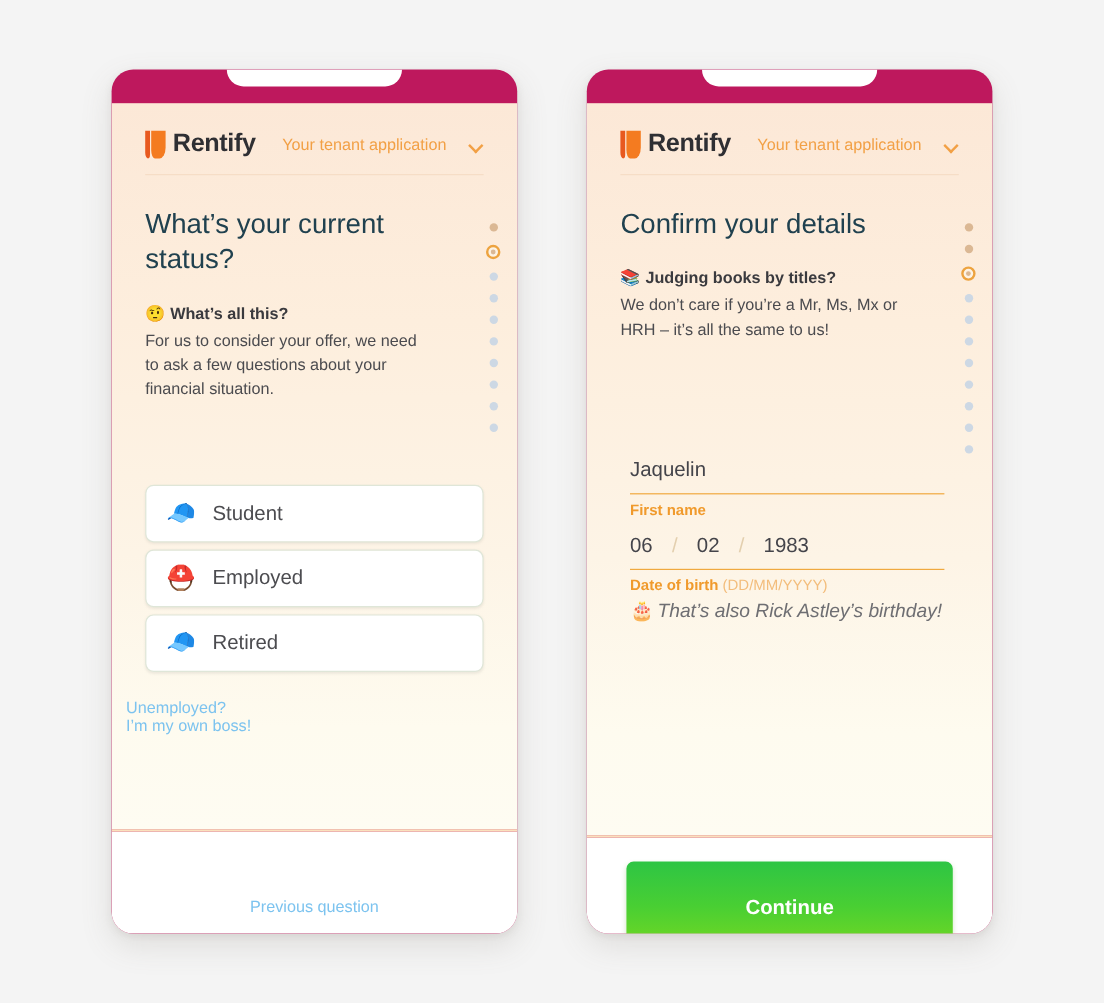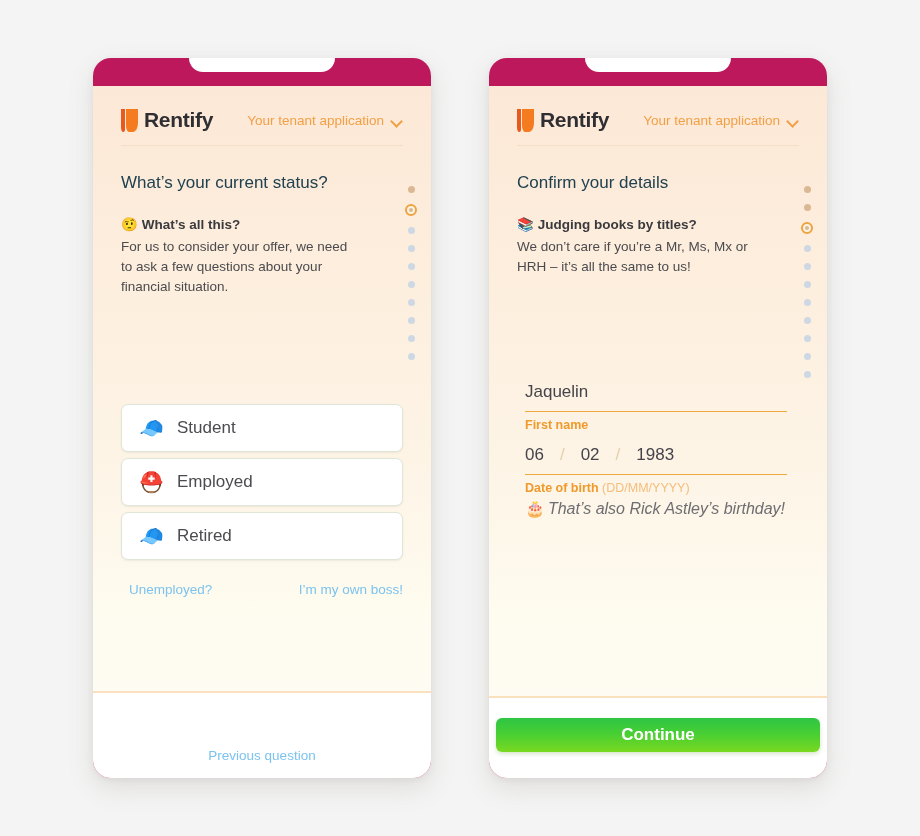--- a/index.html
+++ b/index.html
@@ -96,21 +96,21 @@
   .logo-text {
     font-size: 21px;
     font-weight: bold;
     color: #2f2f33;
     letter-spacing: -0.3px;
   }
   .header-spacer { flex: 1; }
   .app-select {
     display: flex;
     align-items: center;
-    gap: 8px;
+    gap: 20px;
     color: #f2a045;
     font-size: 13.5px;
     cursor: pointer;
   }
   .chev {
     width: 11px; height: 7px;
     position: relative;
     flex: none;
   }
   .chev::before {
@@ -150,21 +150,21 @@
     content: "";
     position: absolute;
     left: 2px; top: 2px;
     width: 4px; height: 4px;
     border-radius: 50%;
     background: #dbb894;
   }
 
   
   .question {
-    font-size: 17px;
+    font-size: 23px;
     line-height: 1.28;
     color: #20414f;
     padding-top: 26px;
     max-width: 232px;
     font-weight: normal;
   }
   .info {
     padding-top: 22px;
     max-width: 232px;
   }
@@ -199,44 +199,45 @@
     border-radius: 7px;
     padding: 13px 17px;
     box-shadow: 0 1px 2px rgba(130,130,120,0.13);
     cursor: pointer;
   }
   .option .emoji { font-size: 20px; line-height: 1; width: 24px; text-align: center; }
   .option .label { font-size: 17px; color: #4c4c50; }
 
   .link-row {
     position: absolute;
-    left: 36px; right: 28px;
+    left: 12px; right: 28px;
     top: 496px;
     display: flex;
     justify-content: space-between;
+    flex-direction: column;
   }
   .tlink {
     color: #7cc3ef;
     font-size: 13.5px;
     cursor: pointer;
   }
 
   
   .footer {
     flex: 1;
     background: #ffffff;
     display: flex;
     flex-direction: column;
     align-items: center;
     padding-top: 20px;
   }
   .footer.left-footer { padding-top: 38px; }
   .btn-continue {
-    width: 324px;
-    padding: 7px 0;
+    width: 272px;
+    padding: 29px 0;
     border: none;
     border-radius: 6px;
     background: linear-gradient(180deg, #2ec544 0%, #49cf33 48%, #79d920 100%);
     color: #ffffff;
     font-size: 17px;
     font-weight: bold;
     font-family: "Liberation Sans", sans-serif;
     cursor: pointer;
     box-shadow: 0 2px 4px rgba(90,150,40,0.25);
   }

